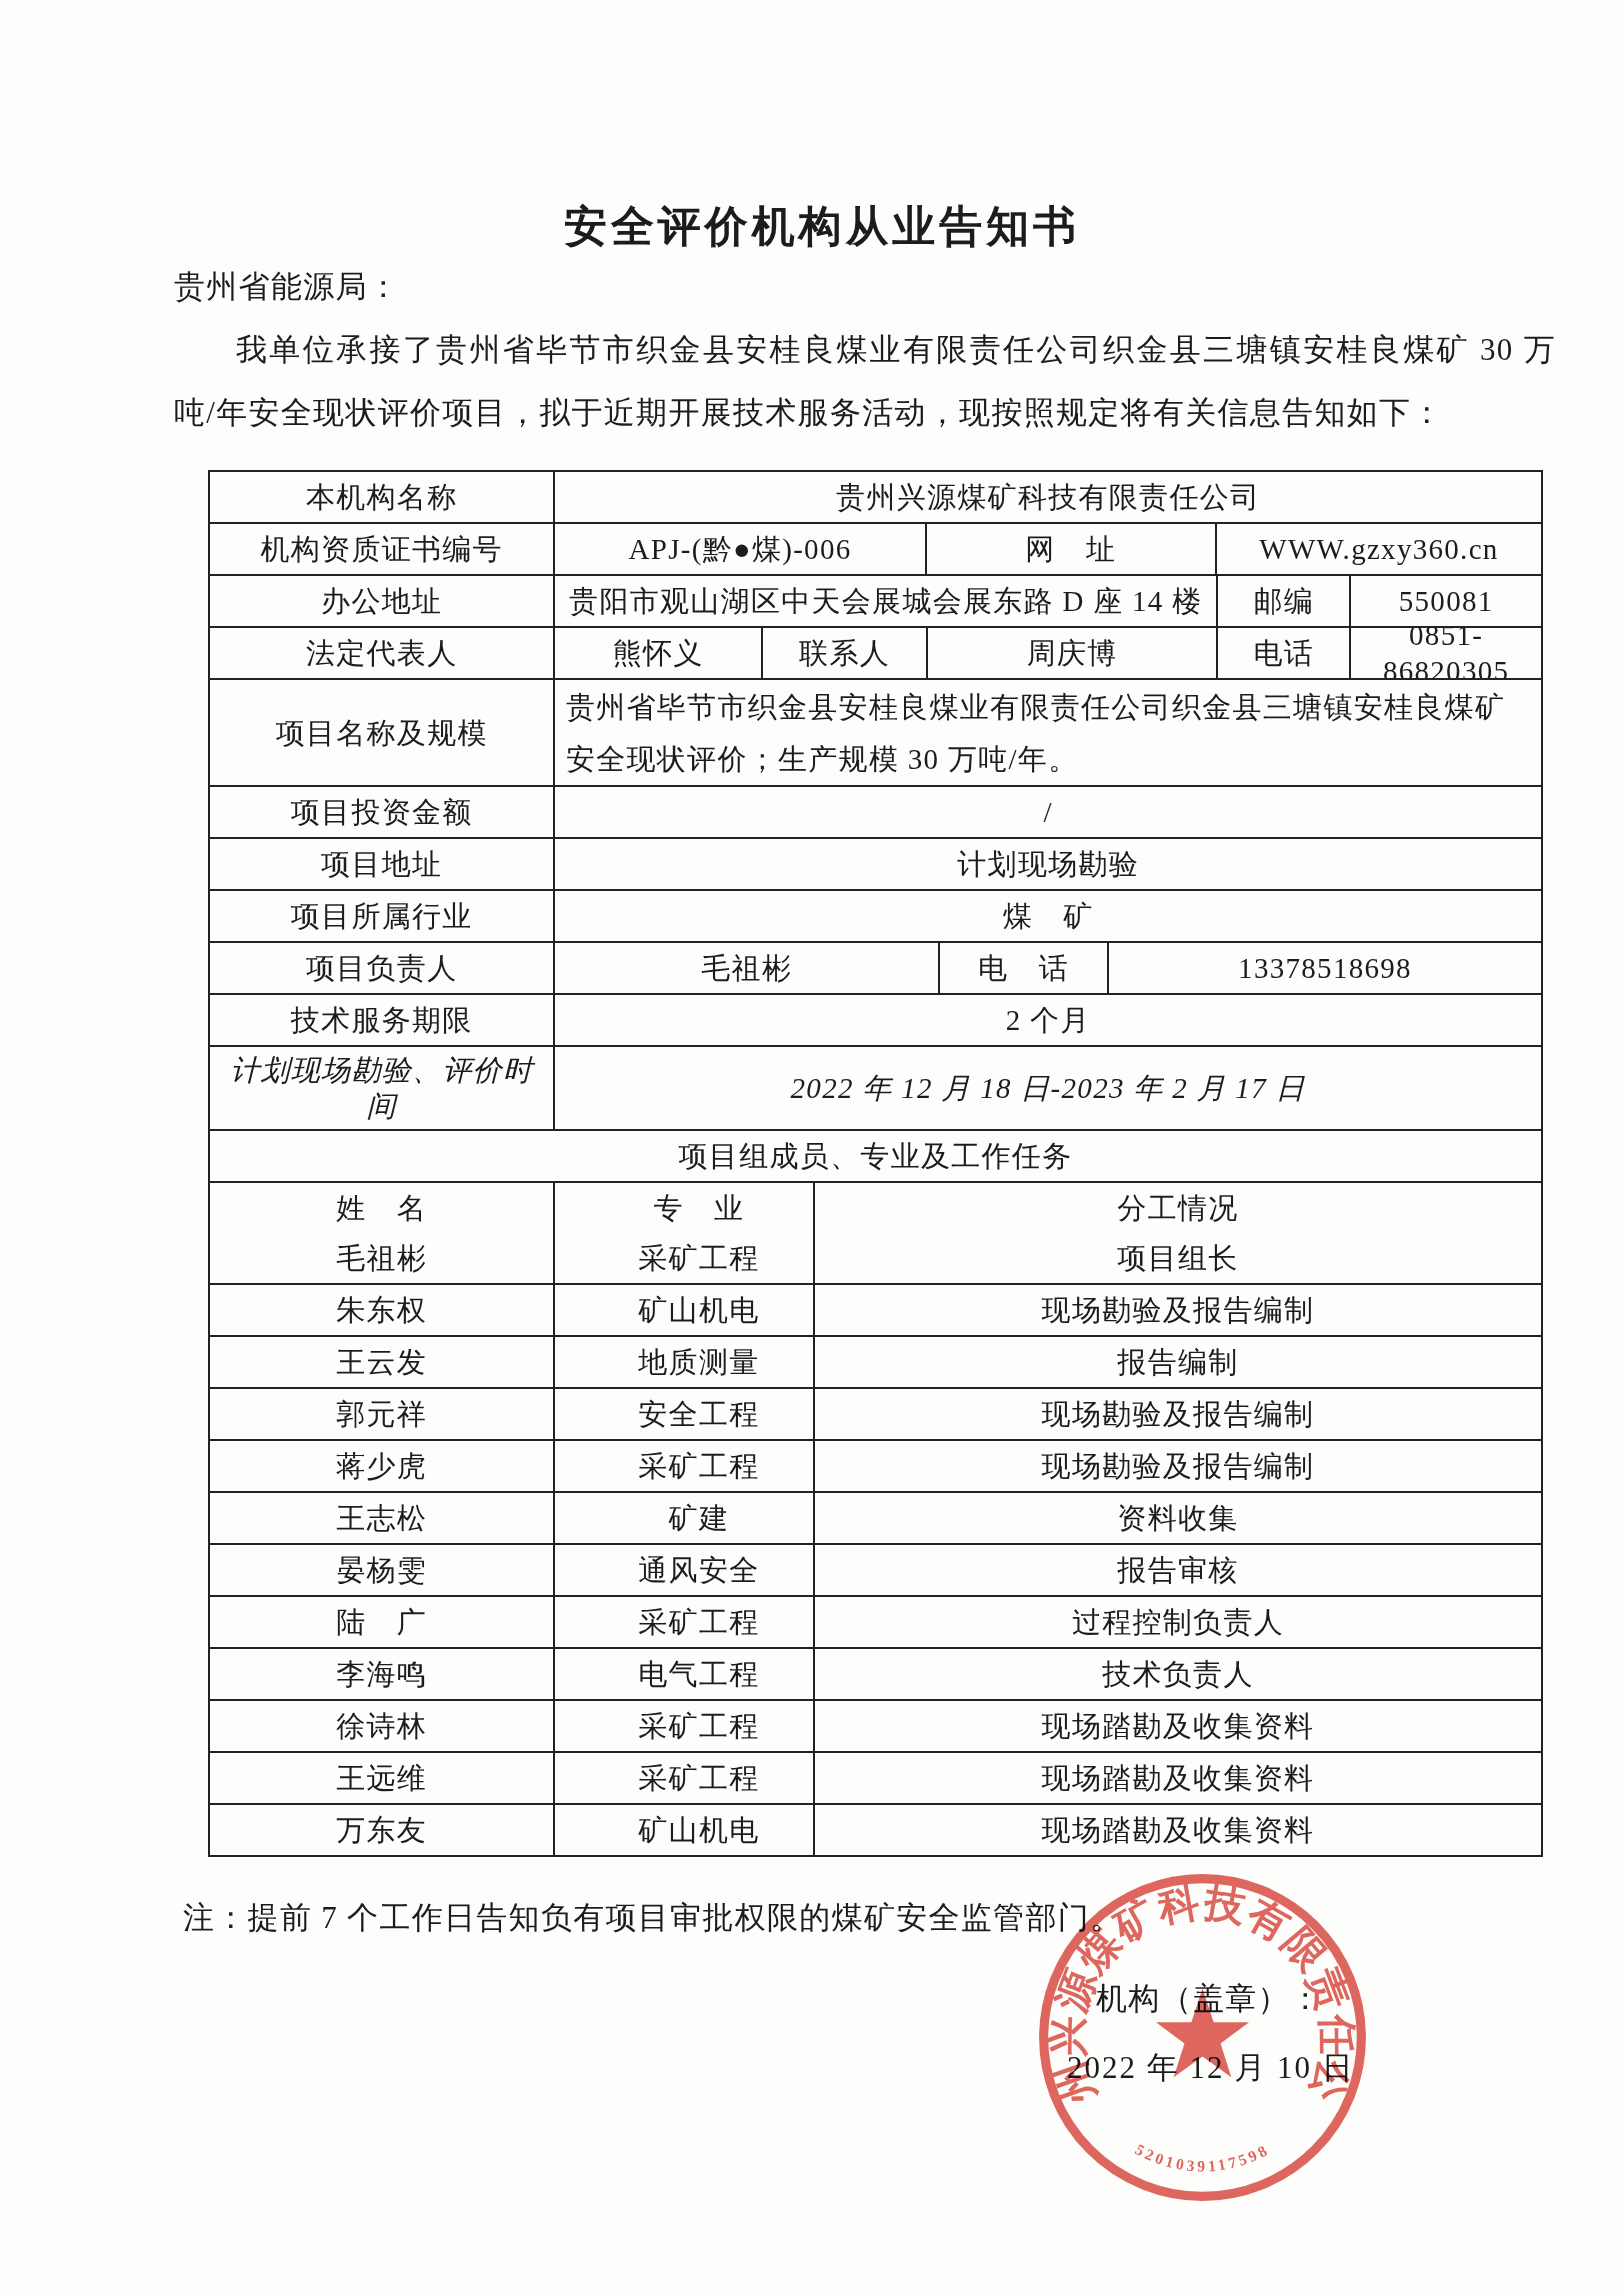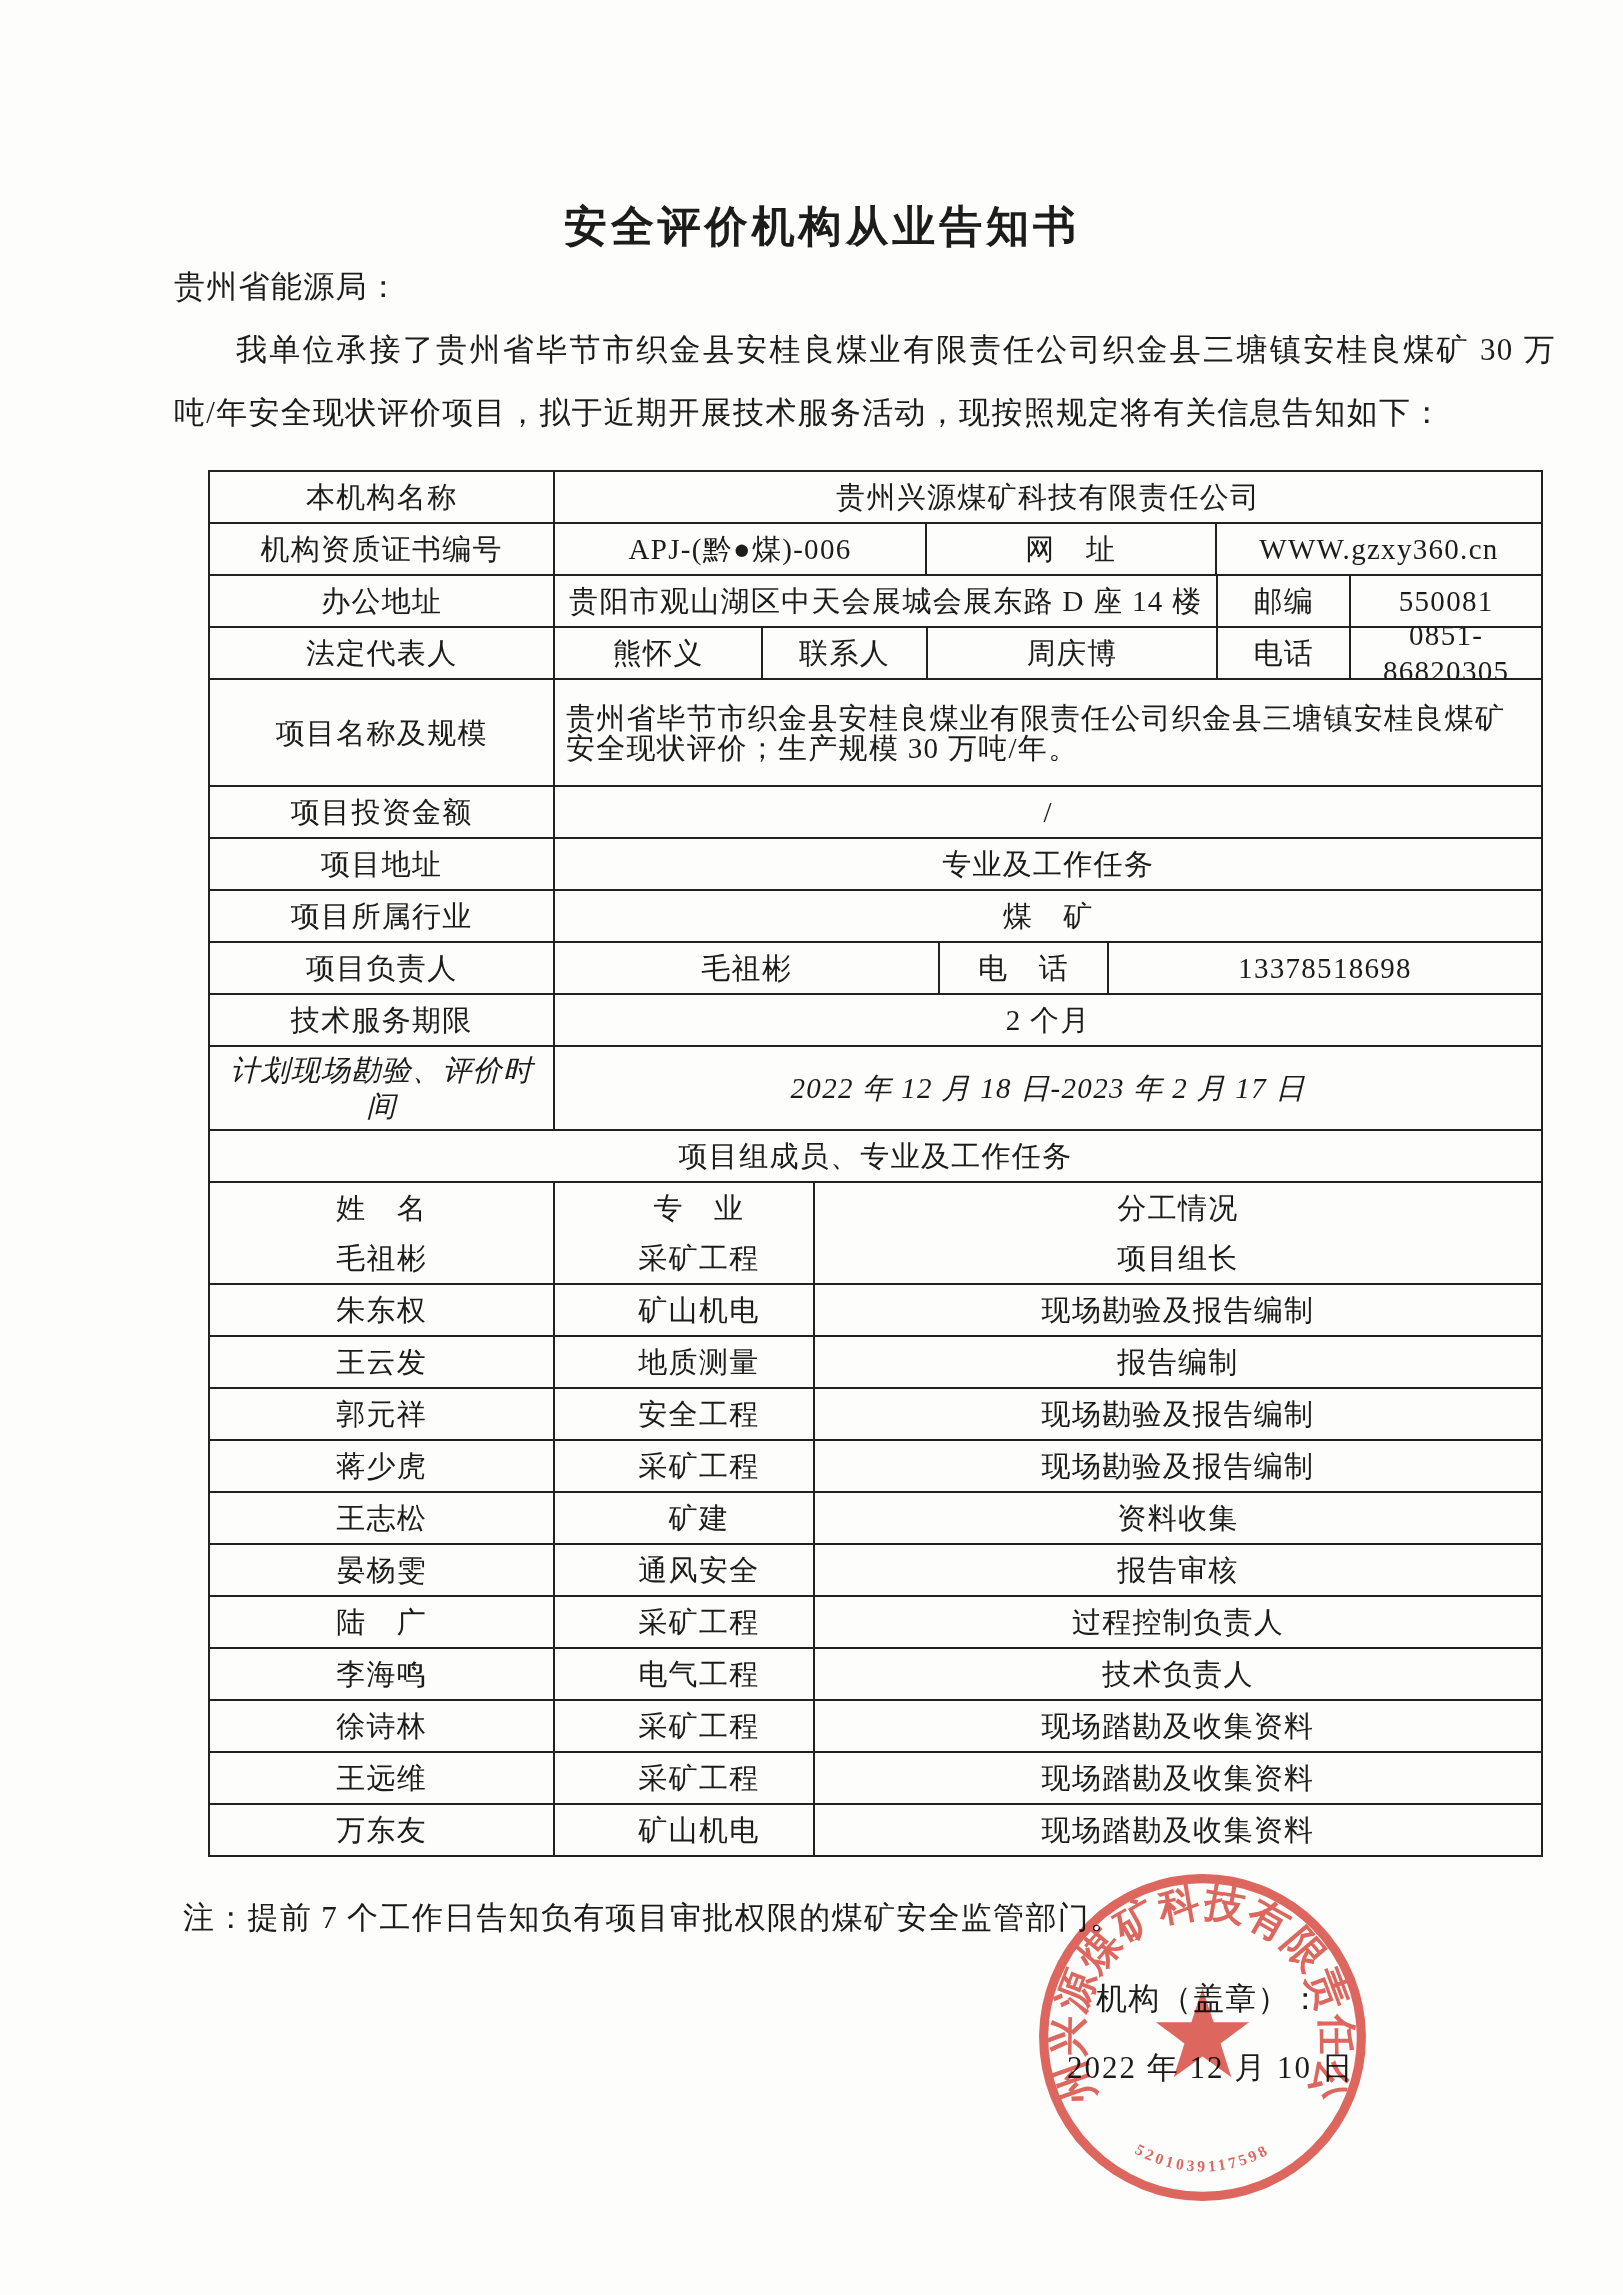--- a/index.html
+++ b/index.html
@@ -35,21 +35,21 @@
   .row.h-sched{height:82px;font-style:italic;}
   .cell{
     flex:0 0 auto;box-sizing:border-box;
     display:flex;align-items:center;justify-content:center;
     text-align:center;padding:0 6.5px;
     font-size:29px;letter-spacing:1.3px;line-height:36px;
     border-left:2px solid #222;
     overflow:hidden;
   }
   .cell:first-child{border-left:none;}
-  .cell.left{justify-content:flex-start;text-align:left;padding:0 19.6px 0 10.5px;line-height:30px;}
+  .cell.left{justify-content:flex-start;text-align:left;padding:0 19.6px 0 10.5px;line-height:52px;}
   .c-label{flex-basis:25.8%;padding:0 9.2px;}
   .c-full{flex-basis:74.2%;}
   .c-r2a{flex-basis:27.9%;} .c-r2b{flex-basis:21.8%;} .c-r2c{flex-basis:24.5%;}
   .c-r3a{flex-basis:49.8%;} .c-r3b{flex-basis:10%;}   .c-r3c{flex-basis:14.4%;}
   .c-r4a{flex-basis:15.6%;} .c-r4b{flex-basis:12.4%;} .c-r4c{flex-basis:21.8%;}
   .c-r4d{flex-basis:10%;}   .c-r4e{flex-basis:14.4%;}
   .c-r9a{flex-basis:28.9%;} .c-r9b{flex-basis:12.7%;} .c-r9c{flex-basis:32.6%;}
   .c-mname{flex-basis:25.8%;} .c-mmajor{flex-basis:19.5%;padding-left:36px;} .c-mduty{flex-basis:54.7%;}
   .c-span{flex-basis:100%;}
   .note-line{
@@ -119,21 +119,21 @@
       <div class="cell c-full left">贵州省毕节市织金县安桂良煤业有限责任公司织金县三塘镇安桂良煤矿安全现状评价；生产规模 30 万吨/年。</div>
     </div>
 
     <div class="row">
       <div class="cell c-label">项目投资金额</div>
       <div class="cell c-full">/</div>
     </div>
 
     <div class="row">
       <div class="cell c-label">项目地址</div>
-      <div class="cell c-full">专业及工作任务</div>
+      <div class="cell c-full">计划现场勘验</div>
     </div>
 
     <div class="row">
       <div class="cell c-label">项目所属行业</div>
       <div class="cell c-full">煤　矿</div>
     </div>
 
     <div class="row">
       <div class="cell c-label">项目负责人</div>
       <div class="cell c-r9a">毛祖彬</div>

